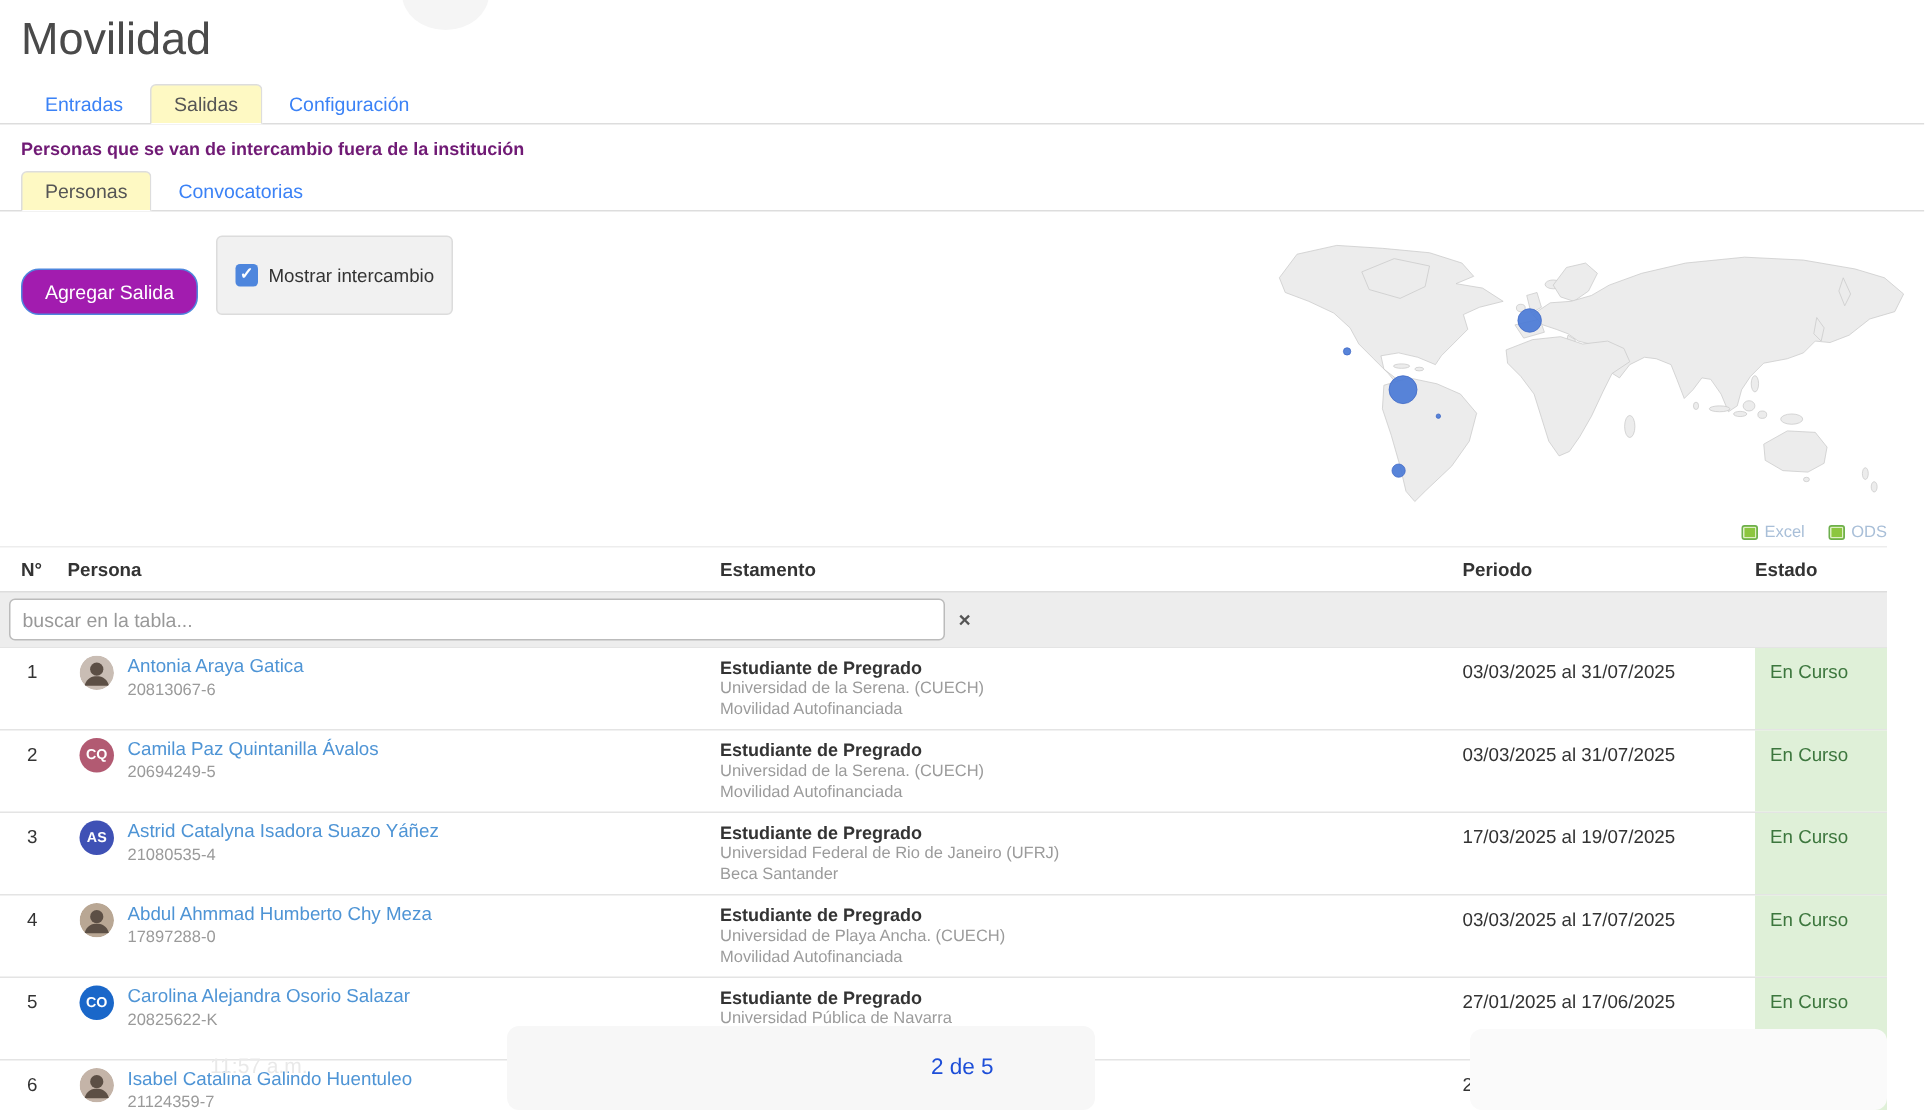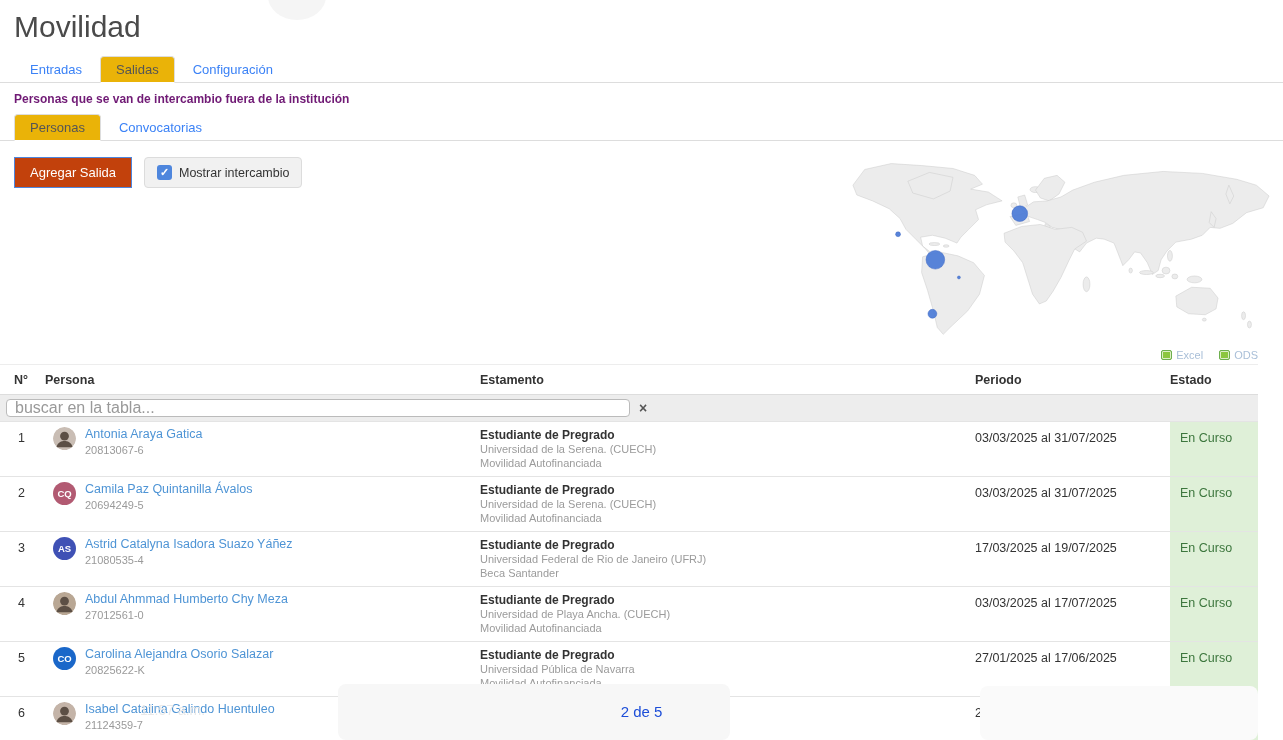--- a/index.html
+++ b/index.html
@@ -17,30 +17,30 @@
     background:#fafafa; border-radius:8px; }
   .ghost-time { position:absolute; left:140px; top:702px; font-size:14px; color:#e9e9e9; }
 
   h1.title { margin:10px 0 0 14px; font-size:30px; font-weight:400; color:#4a4a4a; }
 
   .tabs { display:flex; gap:2px; margin-top:12px; padding-left:14px;
     border-bottom:1px solid #ddd; }
   .tab { display:inline-block; padding:5px 15px; font-size:13px; color:#3b82f6;
     text-decoration:none; border:1px solid transparent; border-radius:4px 4px 0 0;
     margin-bottom:-1px; cursor:pointer; }
-  .tab.active { background:#eab308; color:#555; border-color:#ddd; border-bottom-color:#fff; cursor:default; }
+  .tab.active { background:#fef9c3; color:#555; border-color:#ddd; border-bottom-color:#fff; cursor:default; }
 
   .subtitle { margin:9px 0 0 14px; font-size:12px; font-weight:bold; color:#701a75; }
   .subtabs { margin-top:8px; }
 
   .section { position:relative; height:208px; }
   .toolbar { display:flex; align-items:stretch; gap:12px; padding:16px 0 0 14px; }
-  .btn-primary { background:#c2410c; border:1px solid #4e86dd; color:#fff;
-    font-size:13px; padding:7px 15px; border-radius:0; cursor:pointer;
-    font-family:"Liberation Sans",sans-serif; }
+  .btn-primary { background:#a21caf; border:1px solid #4e86dd; color:#fff;
+    font-size:13px; padding:7px 15px; border-radius:12px; cursor:pointer;
+    font-family:"Liberation Sans",sans-serif;margin-top:22px; }
   .check-wrap { display:flex; align-items:center; gap:7px; background:#f1f1f1;
     border:1px solid #dcdcdc; border-radius:4px; padding:5px 12px; font-size:12.5px;
     color:#333; cursor:pointer; }
   .checkbox { width:15px; height:15px; background:#4e86dd; border-radius:3px;
     color:#fff; font-size:11px; line-height:15px; text-align:center; font-weight:bold; }
 
   .map { position:absolute; top:12px; right:10px; width:425px; height:190px; }
   .map svg { width:100%; height:100%; }
   .land { fill:#ececec; stroke:#c9c9c9; stroke-width:1; }
   .marker { fill:#4a79d6; stroke:#3e66c4; stroke-width:1; fill-opacity:.92; }
@@ -54,22 +54,22 @@
     box-shadow:inset 0 0 0 1px rgba(255,255,255,.7); }
 
   .table { margin-right:25px; font-size:12.5px; }
   .grid-row { display:grid; grid-template-columns:45px 435px 495px 195px 88px; }
   .thead { font-weight:bold; color:#333; padding:0; border-top:1px solid #ededed; }
   .thead .th { padding:8px 0 7px 0; }
   .th-num { padding-left:14px !important; }
 
   .search-row { background:#ededed; border-top:1px solid #ddd; padding:4px 6px;
     display:flex; align-items:center; }
-  .search-input { width:624px; height:18px; border:1px solid #bbb; border-radius:4px;
-    padding:2px 8px; font-size:16px; font-family:"Liberation Sans",sans-serif; color:#555; }
+  .search-input { width:624px; height:28px; border:1px solid #bbb; border-radius:4px;
+    padding:2px 8px; font-size:13px; font-family:"Liberation Sans",sans-serif; color:#555; }
   .search-input::placeholder { color:#999; }
   .clear-btn { margin-left:9px; color:#555; font-size:14px; font-weight:bold;
     cursor:pointer; line-height:1; }
 
   .tr { border-top:1px solid #e4e4e4; }
   .td-num { padding:9px 0 0 18px; color:#333; }
   .td-persona { display:flex; gap:9px; padding:5px 0 5px 8px; align-items:flex-start; }
   .avatar { width:23px; height:23px; border-radius:50%; flex:0 0 auto; overflow:hidden; }
   .av-init { display:flex; align-items:center; justify-content:center; color:#fff;
     font-size:9.5px; font-weight:bold; }
@@ -243,21 +243,21 @@
   <div class="grid-row tr">
     <div class="td-num">4</div>
     <div class="td-persona">
       <span class="avatar"><svg viewBox="0 0 24 24" width="23" height="23">
                 <circle cx="12" cy="12" r="12" fill="#b9a794"></circle>
                 <circle cx="12" cy="9.5" r="4.6" fill="#5c4f45"></circle>
                 <path d="M3.5,21 C5,15.5 9,14.5 12,14.5 C15,14.5 19,15.5 20.5,21 Z" fill="#5c4f45"></path>
               </svg></span>
       <span>
         <a class="p-name">Abdul Ahmmad Humberto Chy Meza</a>
-        <div class="p-rut">27012561-0</div>
+        <div class="p-rut">17897288-0</div>
       </span>
     </div>
     <div class="td-estamento">
       <div class="e1">Estudiante de Pregrado</div>
       <div class="e2">Universidad de Playa Ancha. (CUECH)</div>
       <div class="e2">Movilidad Autofinanciada</div>
     </div>
     <div class="td-periodo">03/03/2025 al 17/07/2025</div>
     <div class="td-estado st-success">En Curso</div>
   </div>

